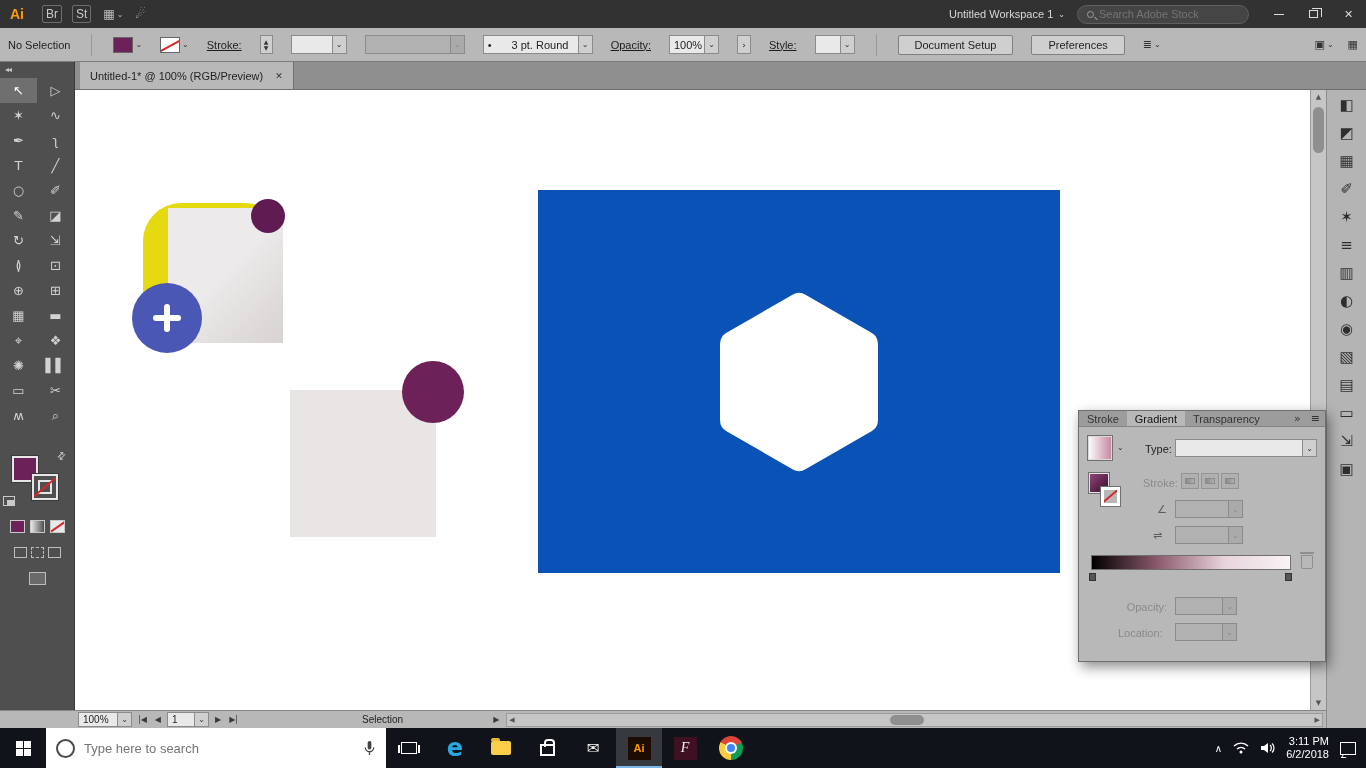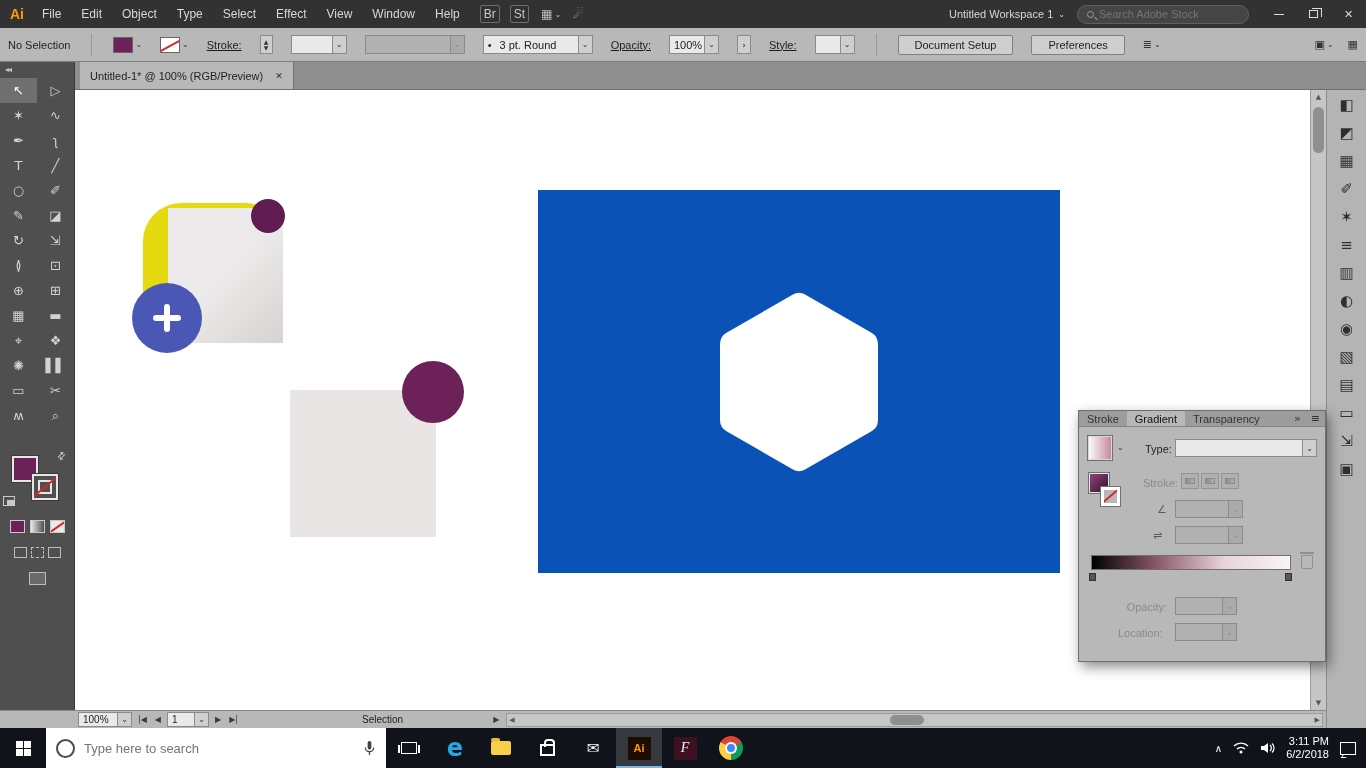--- a/index.html
+++ b/index.html
@@ -178,31 +178,20 @@
   .ac-icon{width:16px;height:13px;border:1px solid #fff;position:relative}
   .ac-icon::after{content:"";position:absolute;left:1px;bottom:-4px;width:4px;height:3px;border-left:1px solid #fff;border-bottom:1px solid #fff;transform:skewX(-30deg)}
 </style>
 </head>
 <body>
 
 <div class="screen">
 
   <div class="app-bar">
     <span class="ai-logo">Ai</span>
-    <nav class="menus">
-        <span class="menu-item">File</span>
-        <span class="menu-item">Edit</span>
-        <span class="menu-item">Object</span>
-        <span class="menu-item">Type</span>
-        <span class="menu-item">Select</span>
-        <span class="menu-item">Effect</span>
-        <span class="menu-item">View</span>
-        <span class="menu-item">Window</span>
-        <span class="menu-item">Help</span>
-      </nav>
     <span class="mini-btn">Br</span>
     <span class="mini-btn">St</span>
     <span class="appbar-icon">
         <span>▦</span>
         <span class="caret">⌄</span>
       </span>
     <span class="appbar-icon">
         <span>☄</span>
       </span>
     <div class="workspace">
@@ -243,21 +232,21 @@
     <div class="combo" style="width:56px">
         <span class="cval"></span>
         <span class="cbtn">⌄</span>
       </div>
     <div class="combo grayed" style="width:100px">
         <span class="cval"></span>
         <span class="cbtn">⌄</span>
       </div>
     <div class="combo" style="width:110px">
       <span class="cval">•</span>
-      <span class="cval" style="margin-left:8px">3 pt. Round</span>
+      <span class="cval" style="margin-left:20px">3 pt. Round</span>
       <span class="cbtn">⌄</span>
     </div>
     <span class="link">Opacity:</span>
     <div class="combo" style="width:50px">
         <span class="cval">100%</span>
         <span class="cbtn">⌄</span>
       </div>
     <span class="chev-btn glyph">›</span>
     <span class="link">Style:</span>
     <div class="combo" style="width:40px">

